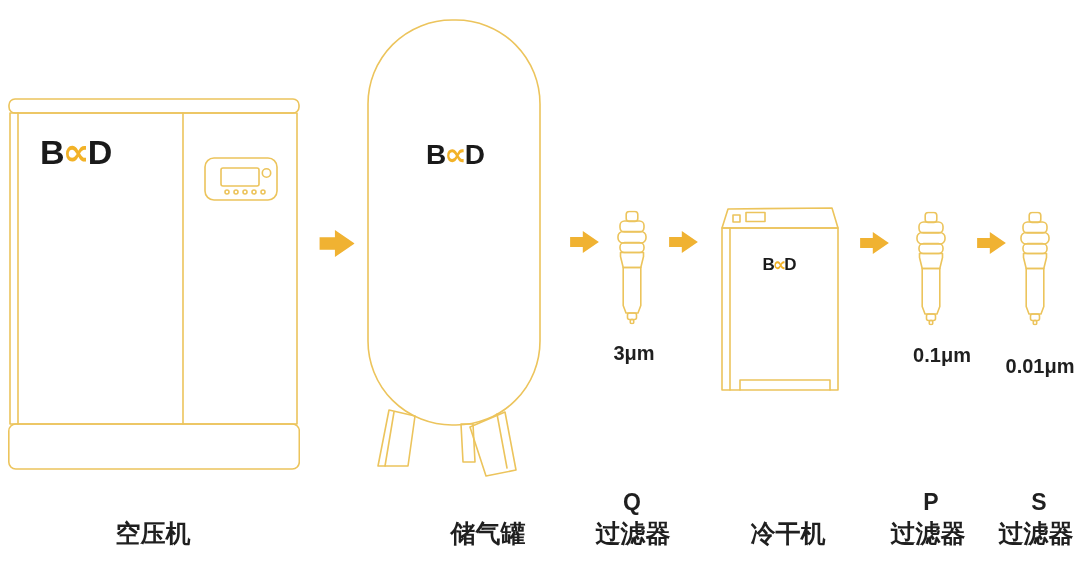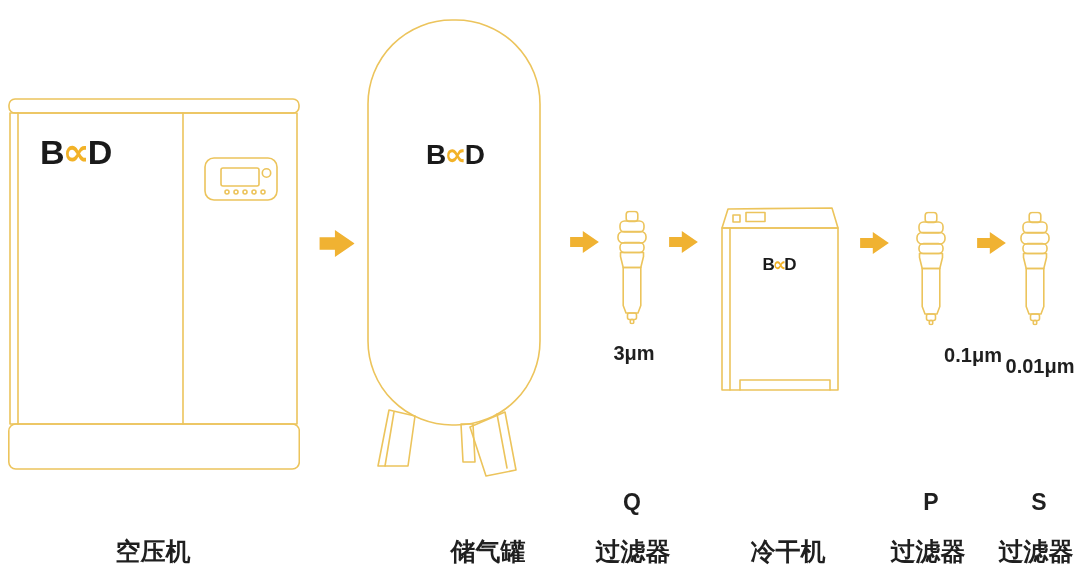--- a/index.html
+++ b/index.html
@@ -12,21 +12,21 @@
   .outline{stroke:#ecc45c;fill:none;stroke-width:1.6;stroke-linejoin:round;stroke-linecap:round;}
   .arrow-fill{fill:#f0b232;}
   
   .logo{display:flex;align-items:center;line-height:1;font-weight:800;letter-spacing:-1px;white-space:nowrap;}
   .logo .lg-dark{color:#1a1a1a;}
   .logo .lg-yellow{color:#f2b227;font-size:1.12em;margin:0 -1px;font-weight:800;}
   .logo-compressor{left:40px;top:133px;font-size:34px;}
   .logo-tank{left:455px;top:139px;font-size:28px;transform:translateX(-50%);}
   .logo-dryer{left:779px;top:255px;font-size:17px;transform:translateX(-50%);}
   
-  .cn-label{position:absolute;top:519px;transform:translateX(-50%);font-size:25px;font-weight:600;line-height:1.15;white-space:nowrap;color:#1f1f1f;margin-top:18px;}
+  .cn-label{position:absolute;top:519px;transform:translateX(-50%);font-size:25px;font-weight:600;line-height:1.15;white-space:nowrap;color:#1f1f1f;}
   .letter-label{position:absolute;top:491px;transform:translateX(-50%);font-size:23px;font-weight:600;line-height:1;color:#1f1f1f;}
   .rating-label{position:absolute;transform:translateX(-50%);font-size:20px;font-weight:700;line-height:1;color:#1f1f1f;}
   
   .compressor-svg{left:8px;top:98px;}
   .tank-svg{left:358px;top:14px;}
   .dryer-svg{left:714px;top:202px;}
   .filter-q{left:614px;top:210px;}
   .filter-p{left:913px;top:211px;}
   .filter-s{left:1017px;top:211px;}
   .arrow-1{left:316px;top:230px;}
@@ -141,21 +141,21 @@
       <use href="#sym-arrow"></use>
     </svg>
   <svg class="abs arrow-4" width="31" height="22" viewBox="0 0 34 26">
       <use href="#sym-arrow"></use>
     </svg>
   <svg class="abs arrow-5" width="31" height="22" viewBox="0 0 34 26">
       <use href="#sym-arrow"></use>
     </svg>
 
   <div class="rating-label" style="left:634px;top:343px">3μm</div>
-  <div class="rating-label" style="left:973px;top:345px">0.1μm</div>
+  <div class="rating-label" style="left:942px;top:345px">0.1μm</div>
   <div class="rating-label" style="left:1040px;top:356px">0.01μm</div>
 
   <div class="letter-label" style="left:632px">Q</div>
   <div class="letter-label" style="left:931px">P</div>
   <div class="letter-label" style="left:1039px">S</div>
 
   <div class="cn-label" style="left:153px">空压机</div>
   <div class="cn-label" style="left:488px">储气罐</div>
   <div class="cn-label" style="left:633px">过滤器</div>
   <div class="cn-label" style="left:788px">冷干机</div>

